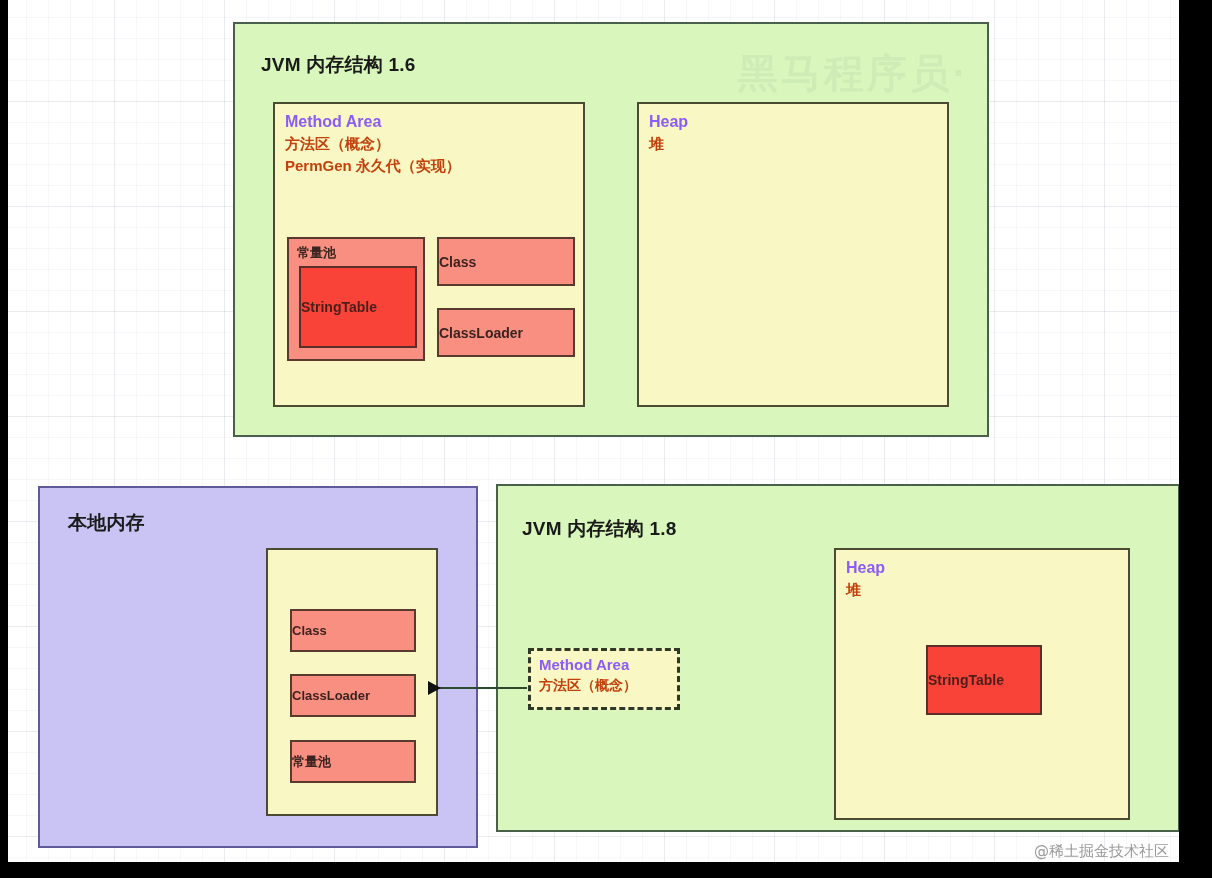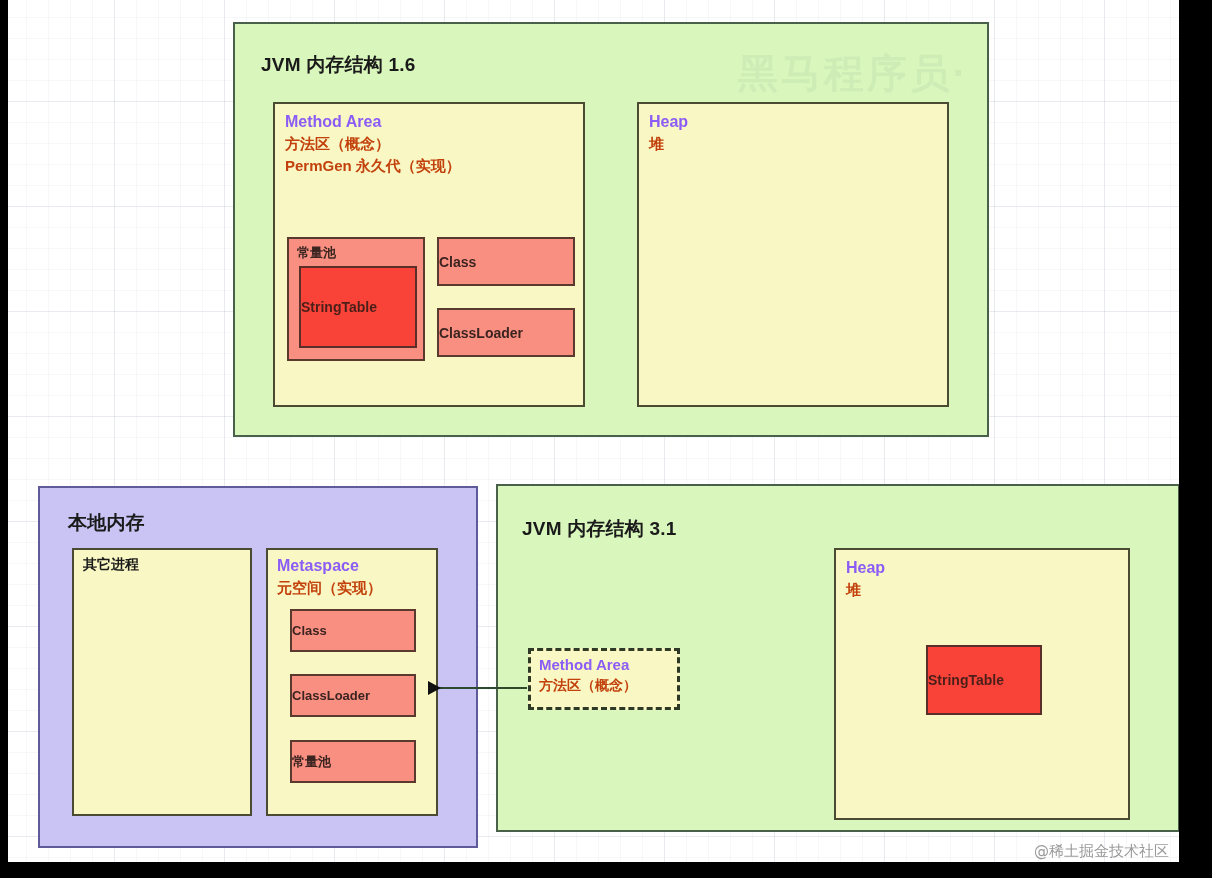--- a/index.html
+++ b/index.html
@@ -134,47 +134,40 @@
       </div>
     </div>
 
     <div class="wm-top">黑马程序员·</div>
   </div>
 
   <div class="panel purple" style="left:30px;top:486px;width:440px;height:362px;">
 
     <div class="panel-title big-title" style="left:20px;top:22px;margin-left:8px;">本地内存</div>
 
-    <div class="panel yellow" style="left:32px;top:60px;width:180px;height:268px;">
-      <div class="small-label" style="position:absolute;left:9px;top:6px;font-size:14px;color:#1a1a1a;">其它进程</div>
-    </div>
 
     <div class="panel yellow" style="left:226px;top:60px;width:172px;height:268px;">
-      <div class="hdr" style="left:9px;top:5px;">
-        <div class="box-title">Metaspace</div>
-        <div class="box-sub">元空间（实现）</div>
-      </div>
 
       <div class="panel salmon centered" style="left:22px;top:59px;width:126px;height:43px;">
         <span class="chip-text-sm">Class</span>
       </div>
 
       <div class="panel salmon centered" style="left:22px;top:124px;width:126px;height:43px;">
         <span class="chip-text-sm">ClassLoader</span>
       </div>
 
       <div class="panel salmon centered" style="left:22px;top:190px;width:126px;height:43px;">
         <span class="chip-text-sm">常量池</span>
       </div>
     </div>
   </div>
 
   <div class="panel green" style="left:488px;top:484px;width:684px;height:348px;">
 
-    <div class="panel-title big-title" style="left:24px;top:30px;">JVM 内存结构 3.1</div>
+    <div class="panel-title big-title" style="left:24px;top:30px;">JVM 内存结构 1.8</div>
 
     <div class="dashed" style="position:absolute;box-sizing:border-box;left:30px;top:162px;width:152px;height:62px;">
       <div style="position:absolute;left:8px;top:4px;">
         <div class="box-title" style="font-size:15px;line-height:20px;">Method Area</div>
         <div class="box-sub" style="font-size:14px;line-height:20px;">方法区（概念）</div>
       </div>
     </div>
 
     <div class="panel yellow" style="left:336px;top:62px;width:296px;height:272px;">
       <div class="hdr">

